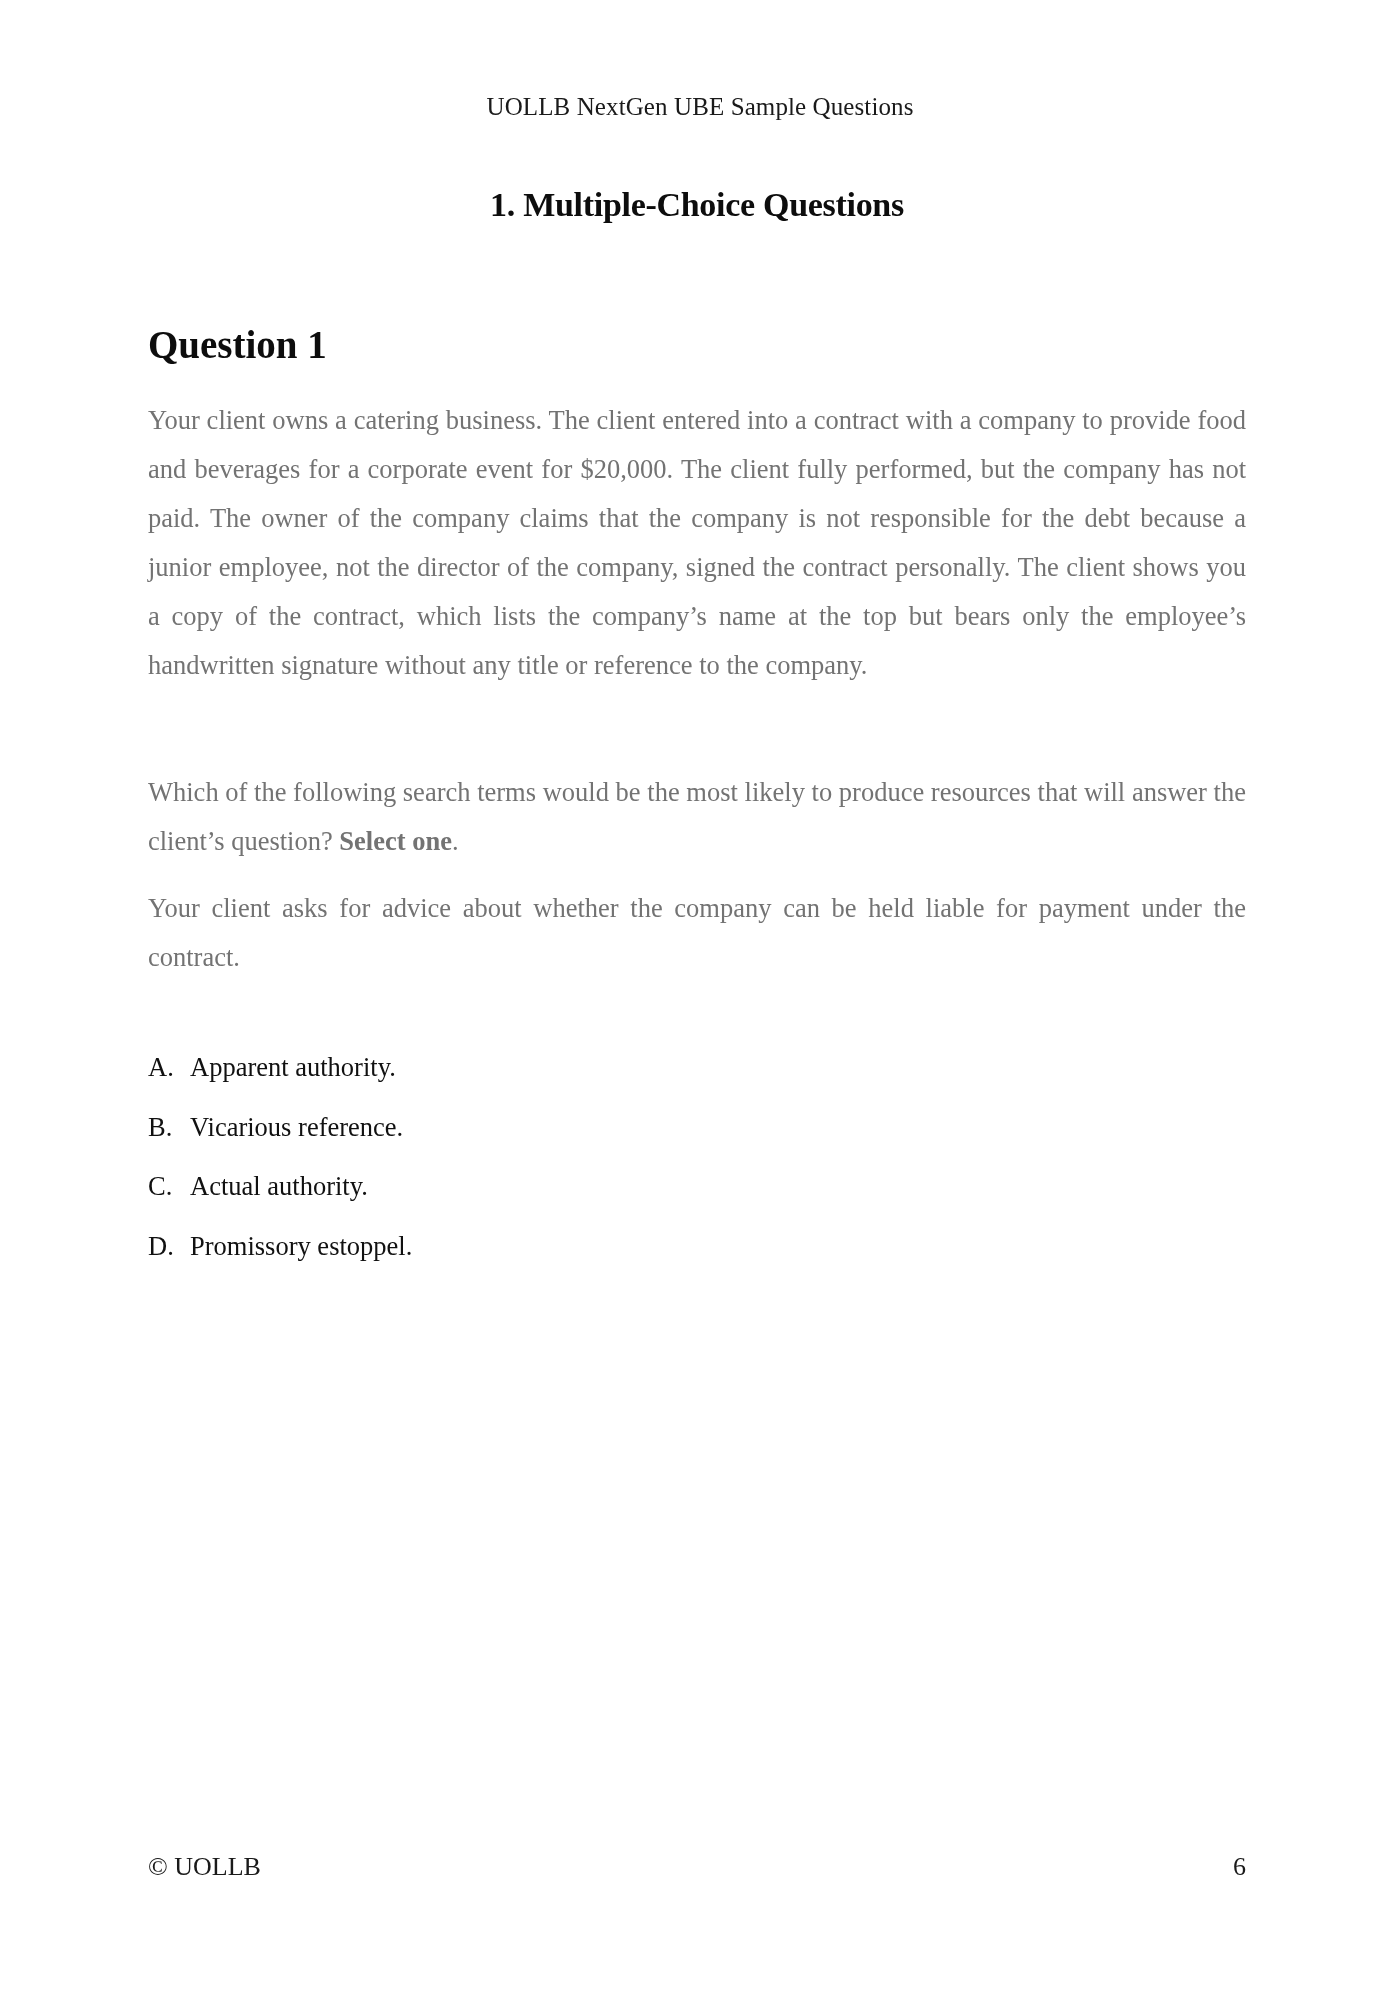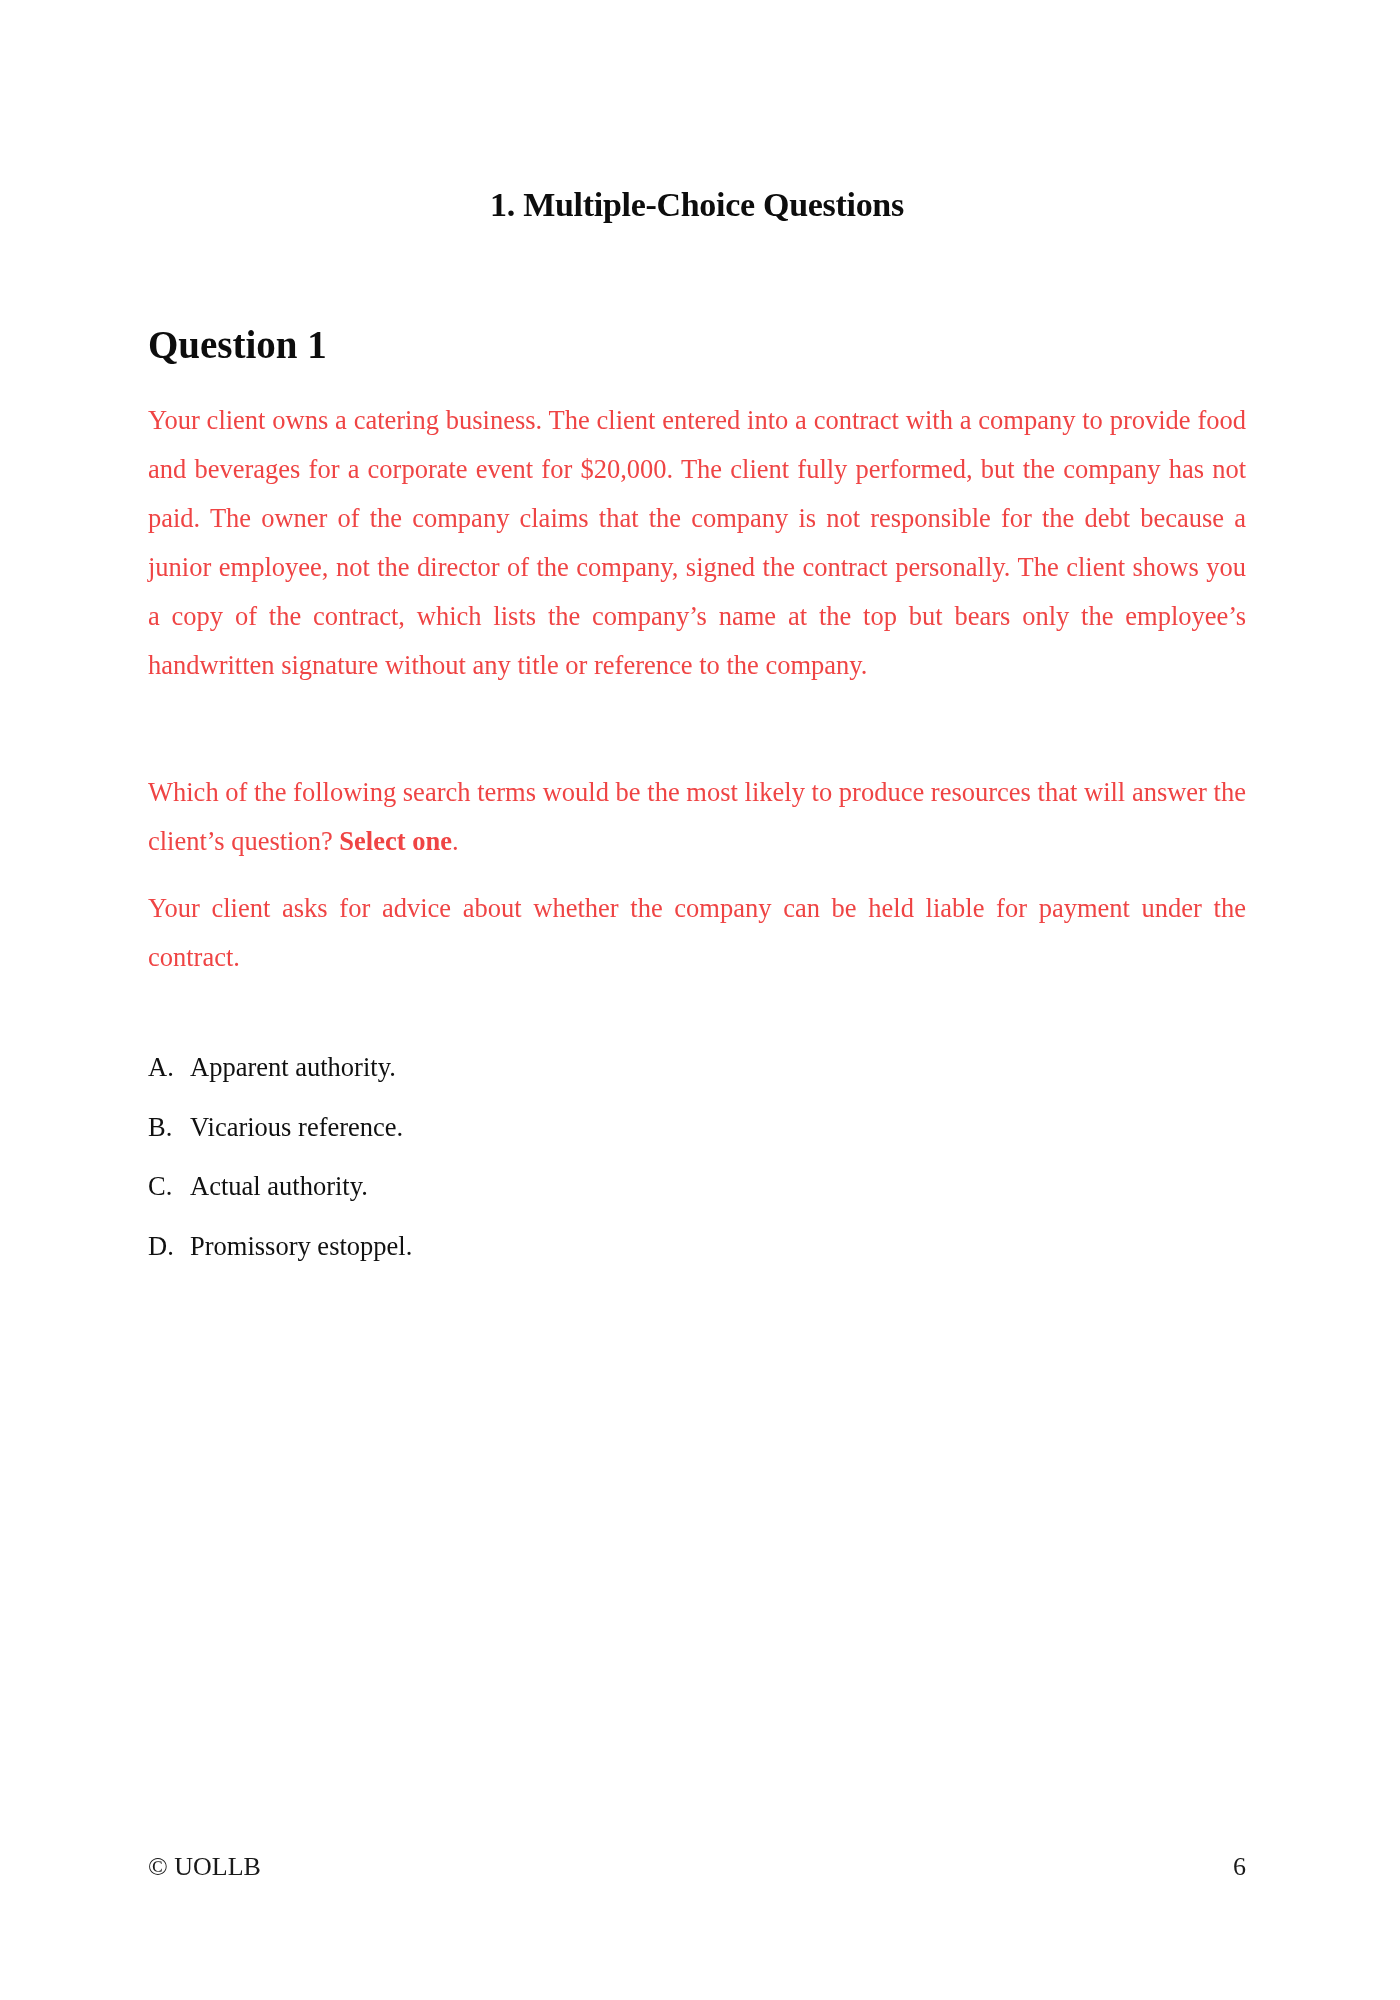--- a/index.html
+++ b/index.html
@@ -62,21 +62,21 @@
     color: #0d0d0d;
   }
 
   p.body-text {
     margin: 0;
     padding-top: 26px;
     font-size: 26.5px;
     line-height: 49px;
     text-align: justify;
     text-justify: inter-word;
-    color: #ef4444;
+    color: #737373;
     hyphens: none;
   }
   p.body-text.tight {
     padding-top: 18px;
   }
   p.body-text.spaced-before {
     padding-top: 78px;
   }
   p.body-text b {
     font-weight: bold;
@@ -122,20 +122,21 @@
   }
   .footer-page-number {
     text-align: right;
   }
 </style>
 </head>
 <body>
 
 <div class="page">
 
+  <div class="running-header">UOLLB NextGen UBE Sample Questions</div>
 
   <div class="content">
 
     <h1 class="doc-title">1. Multiple-Choice Questions</h1>
 
     <h2 class="section-heading">Question 1</h2>
 
     <p class="body-text">Your client owns a catering business. The client entered into a contract with a company to provide food and beverages for a corporate event for $20,000. The client fully performed, but the company has not paid. The owner of the company claims that the company is not responsible for the debt because a junior employee, not the director of the company, signed the contract personally. The client shows you a copy of the contract, which lists the company’s name at the top but bears only the employee’s handwritten signature without any title or reference to the company.</p>
 
     <p class="body-text spaced-before"><span>Which of the following search terms would be the most likely to produce resources that will answer the client’s question? </span><b>Select one</b><span>.</span></p>

